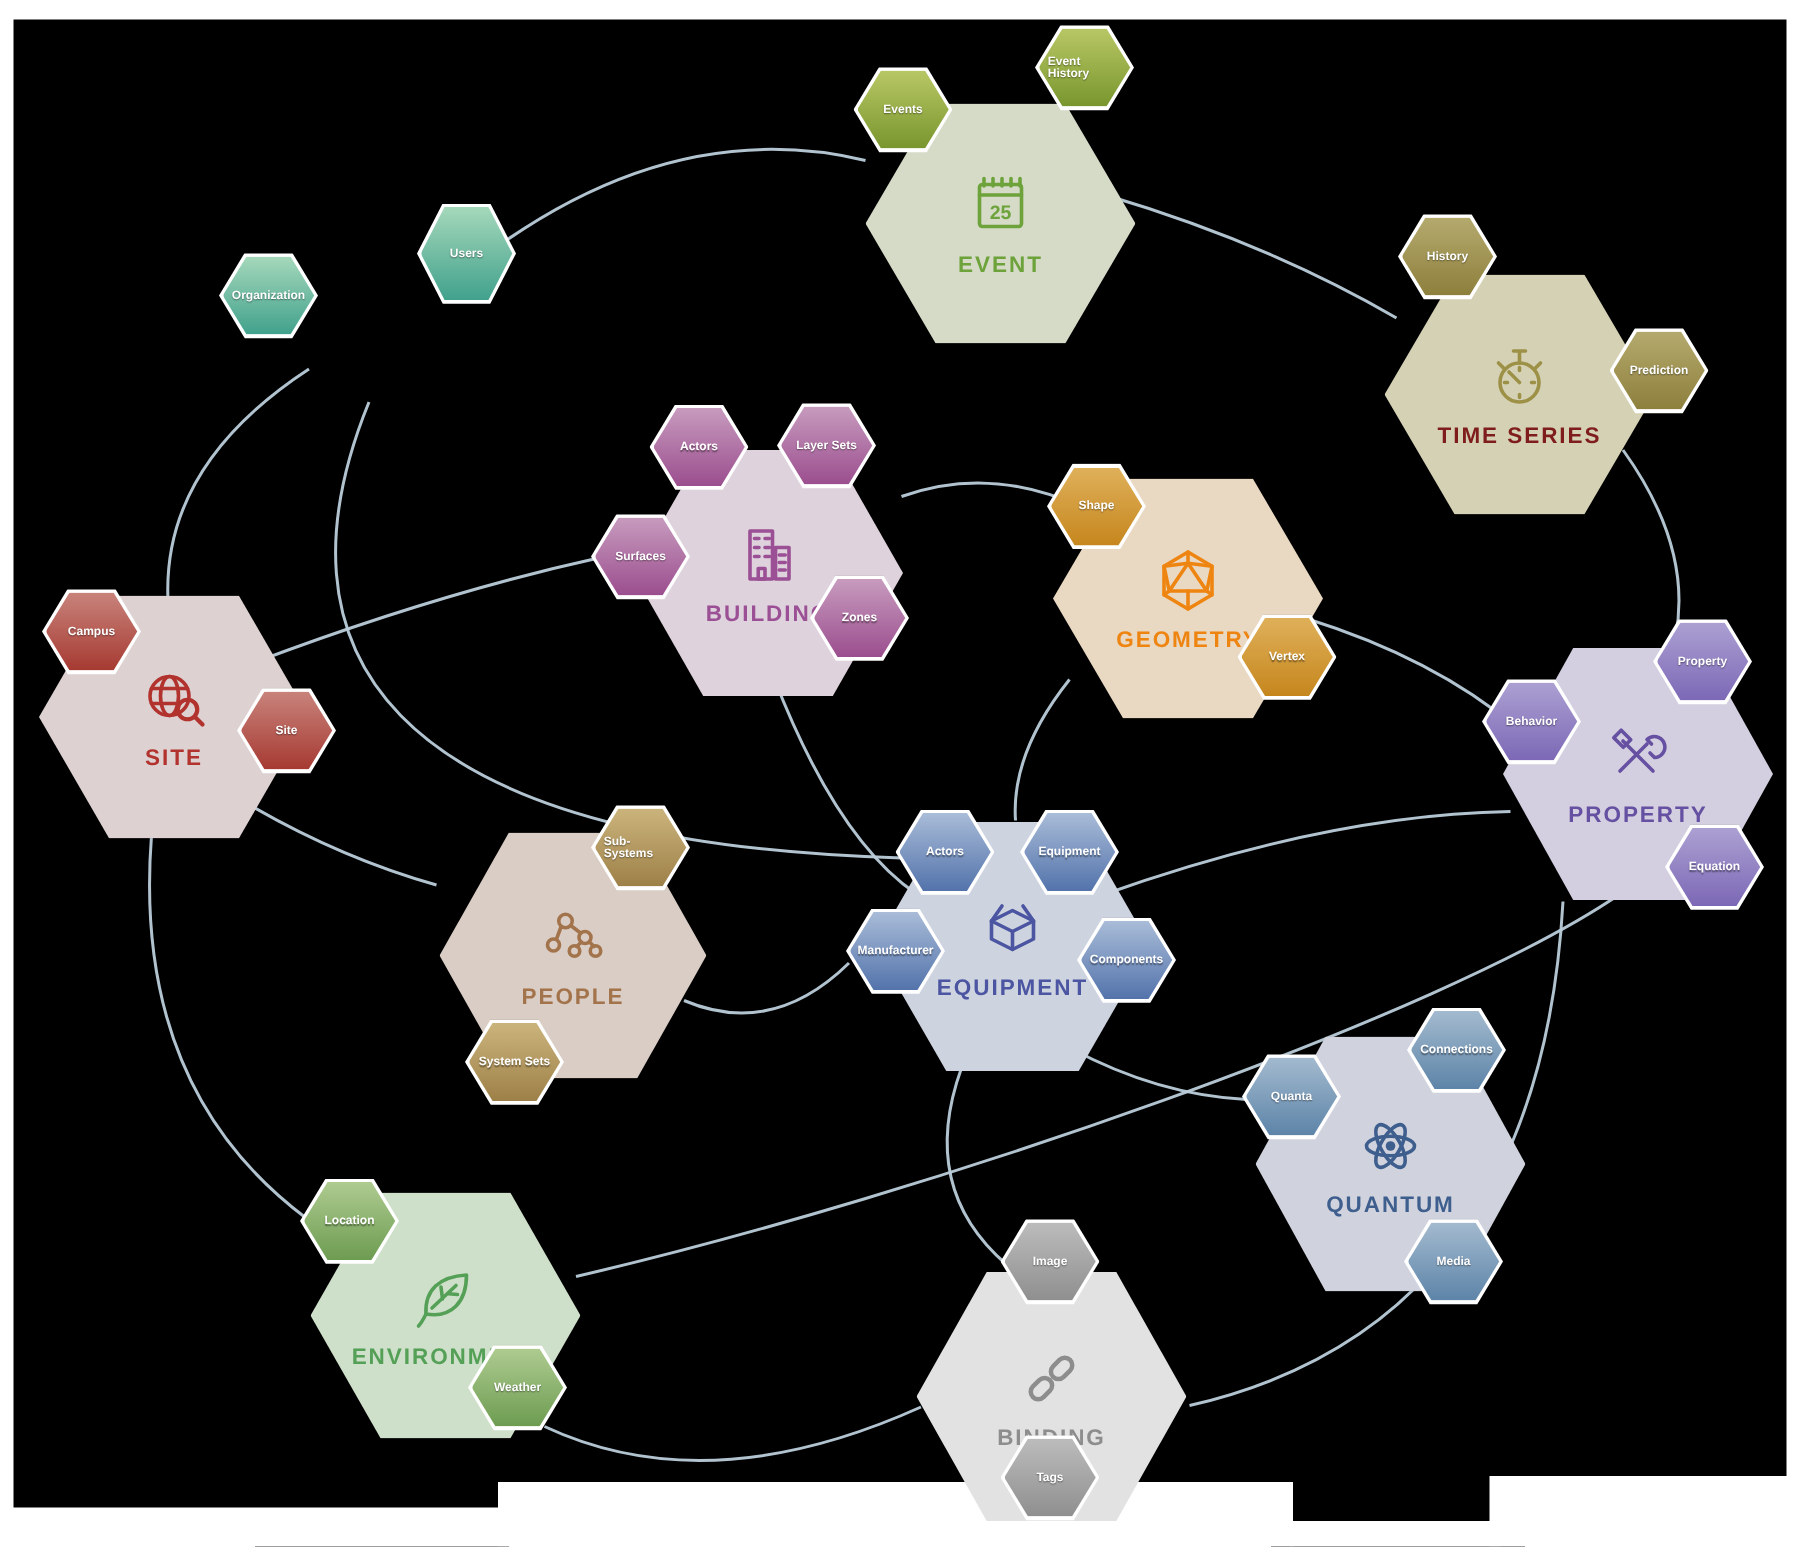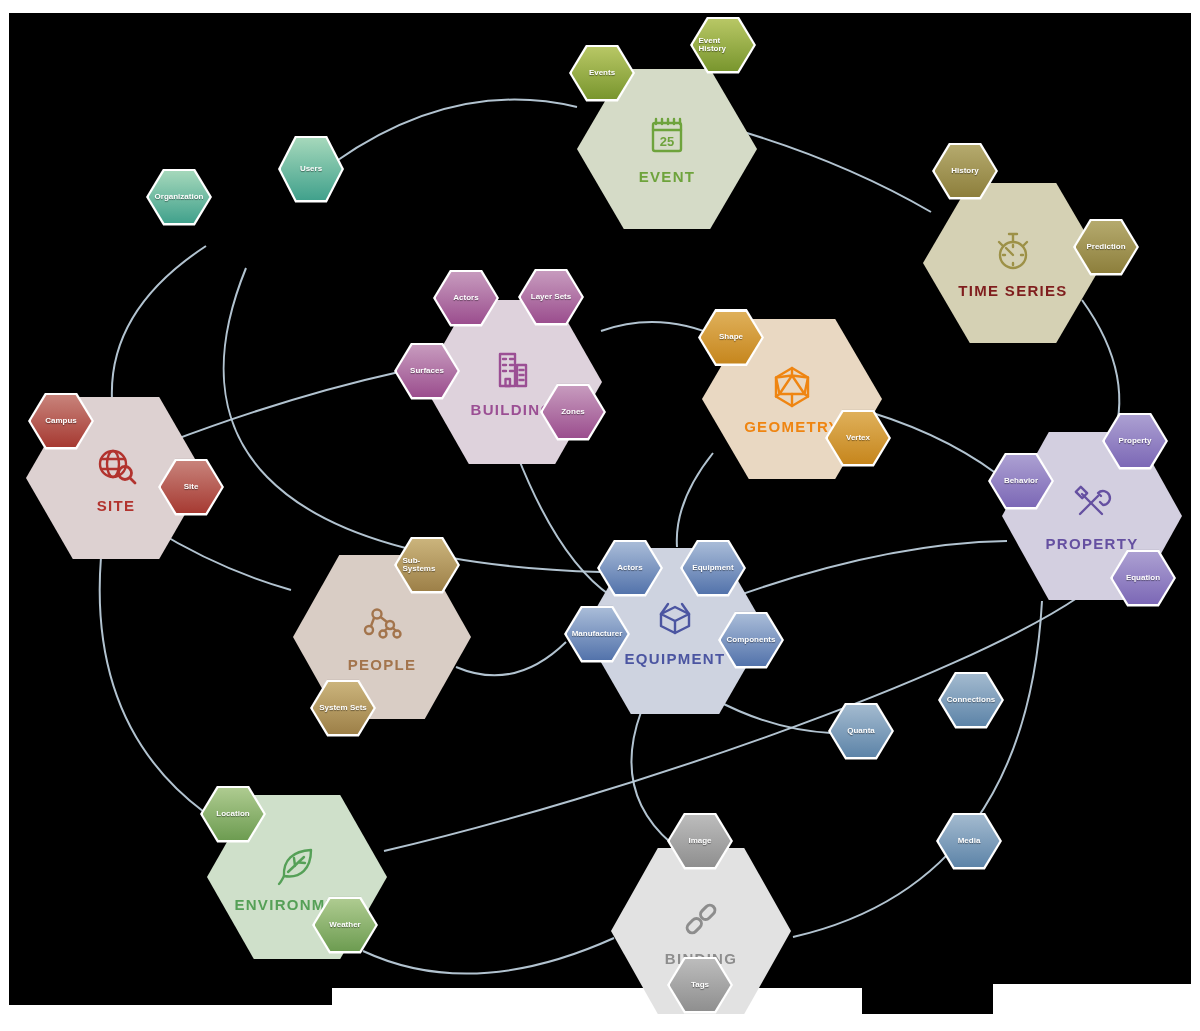--- a/index.html
+++ b/index.html
@@ -253,20 +253,31 @@
     <div class="sat" style="left: 564px; top: 605.5px; width: 66px; height: 57px;">
       <div class="inner" style="background: linear-gradient(rgb(169, 188, 216), rgb(83, 115, 171));">
         <div class="slabel">Manufacturer</div>
       </div>
     </div>
     <div class="sat" style="left: 718px; top: 611.5px; width: 66px; height: 57px;">
       <div class="inner" style="background: linear-gradient(rgb(169, 188, 216), rgb(83, 115, 171));">
         <div class="slabel">Components</div>
       </div>
     </div>
+    <div class="hexmain" style="left: 837px; top: 691px; width: 180px; height: 170px; background: rgb(208, 211, 222);">
+      <div>
+        <svg class="icon" width="48" height="48" viewBox="0 0 48 48" fill="none" stroke="#3e5e8e" stroke-width="2.4" stroke-linecap="round" stroke-linejoin="round">
+          <ellipse cx="24" cy="24" rx="16" ry="6.5"></ellipse>
+          <ellipse cx="24" cy="24" rx="16" ry="6.5" transform="rotate(60 24 24)"></ellipse>
+          <ellipse cx="24" cy="24" rx="16" ry="6.5" transform="rotate(120 24 24)"></ellipse>
+          <circle cx="24" cy="24" r="3.2" fill="#3e5e8e" stroke="none"></circle>
+        </svg>
+      </div>
+      <div class="nlabel" style="color: rgb(62, 94, 142);">QUANTUM</div>
+    </div>
     <div class="sat" style="left: 828px; top: 702.5px; width: 66px; height: 57px;">
       <div class="inner" style="background: linear-gradient(rgb(163, 186, 207), rgb(93, 132, 168));">
         <div class="slabel">Quanta</div>
       </div>
     </div>
     <div class="sat" style="left: 938px; top: 671.5px; width: 66px; height: 57px; text-decoration: underline;">
       <div class="inner" style="background: linear-gradient(rgb(163, 186, 207), rgb(93, 132, 168));">
         <div class="slabel">Connections</div>
       </div>
     </div>

